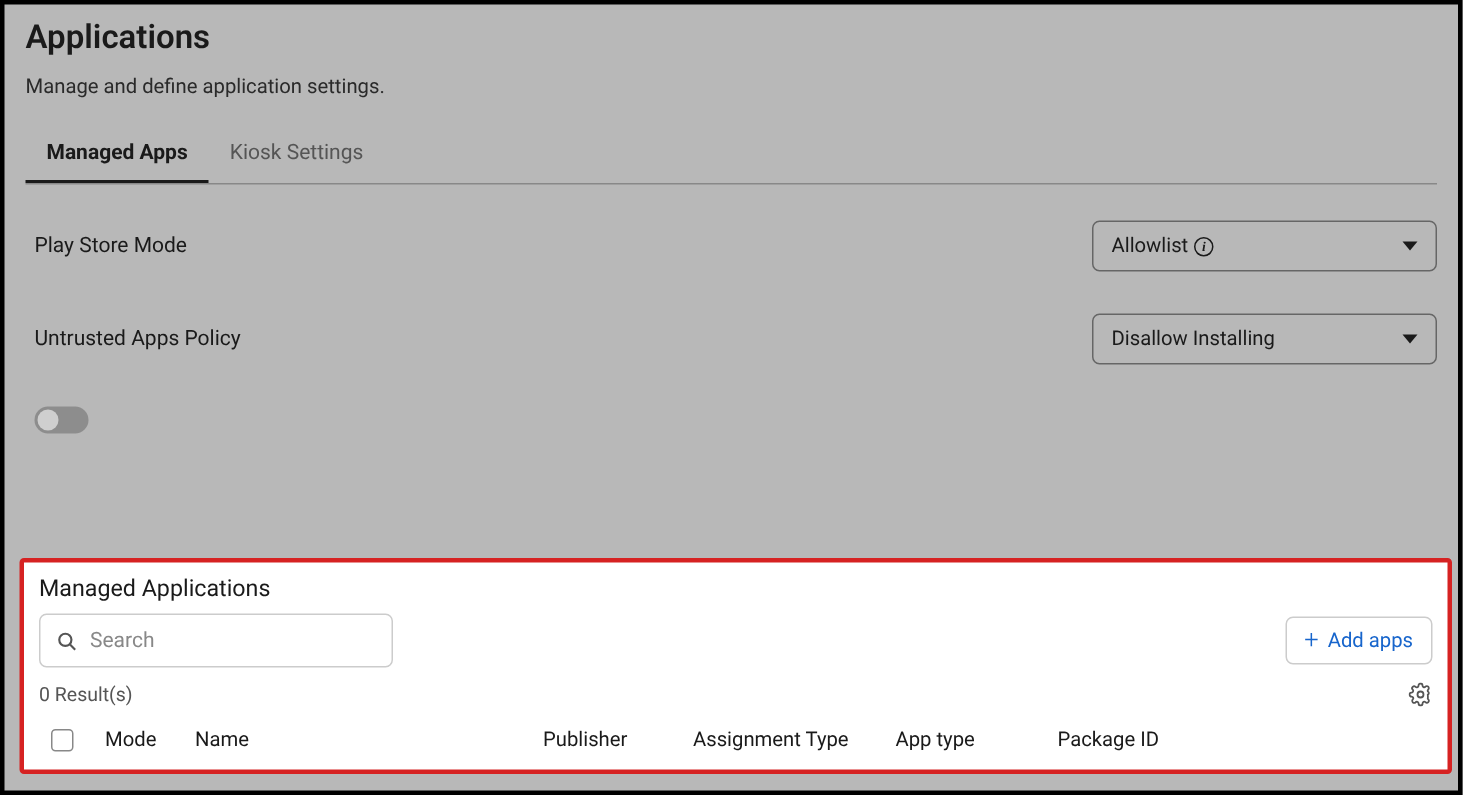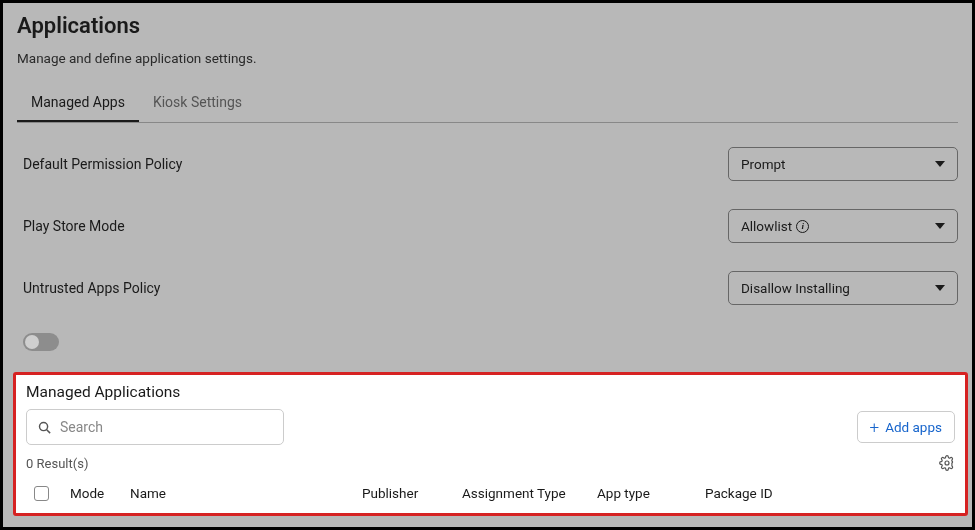--- a/index.html
+++ b/index.html
@@ -40,21 +40,21 @@
     }
     .tab {
       padding: 10px 14px;
       font-size: 14px;
       color: #555;
       cursor: pointer;
       border-bottom: 2.5px solid transparent;
     }
     .tab.active {
       color: #1a1a1a;
-      font-weight: 400;
+      font-weight: 700;
       border-bottom-color: #1a1a1a;
     }
     .section-heading {
       font-size: 15.5px;
       font-weight: 600;
       color: #1a1a1a;
       margin-bottom: 16px;
     }
     .setting-row {
       display: flex;
@@ -142,21 +142,21 @@
     .panel-top {
       display: flex;
       align-items: center;
       justify-content: space-between;
       margin-bottom: 10px;
     }
     .search-box {
       display: flex;
       align-items: center;
       gap: 8px;
-      width: 258px;
+      width: 236px;
       height: 36px;
       border: 1px solid #ccc;
       border-radius: 5px;
       padding: 0 10px;
       background: #fff;
     }
     .search-icon {
       width: 15px;
       height: 15px;
       flex-shrink: 0;
@@ -235,27 +235,20 @@
 <div class="page">
   <h1 class="page-title">Applications</h1>
   <div class="page-subtitle">Manage and define application settings.</div>
 
   <div class="tabs">
     <div class="tab active">Managed Apps</div>
     <div class="tab">Kiosk Settings</div>
   </div>
 
 
-  <div class="setting-row">
-    <span class="setting-label">Default Permission Policy</span>
-    <div class="dropdown">
-      <span class="dropdown-label">Prompt</span>
-      <span class="caret-down"></span>
-    </div>
-  </div>
 
   <div class="setting-row">
     <span class="setting-label">Play Store Mode</span>
     <div class="dropdown">
       <span class="dropdown-label">
         <span>Allowlist</span>
         <span class="info-icon">i</span>
       </span>
       <span class="caret-down"></span>
     </div>

